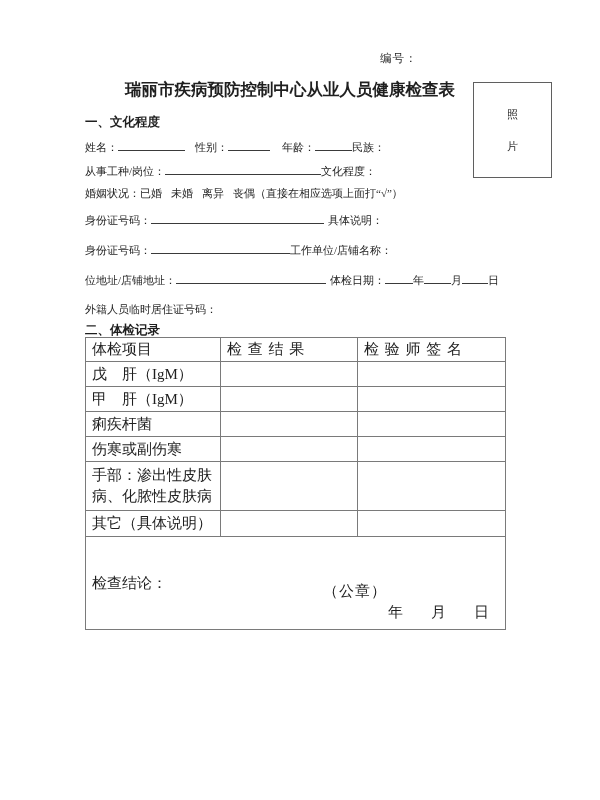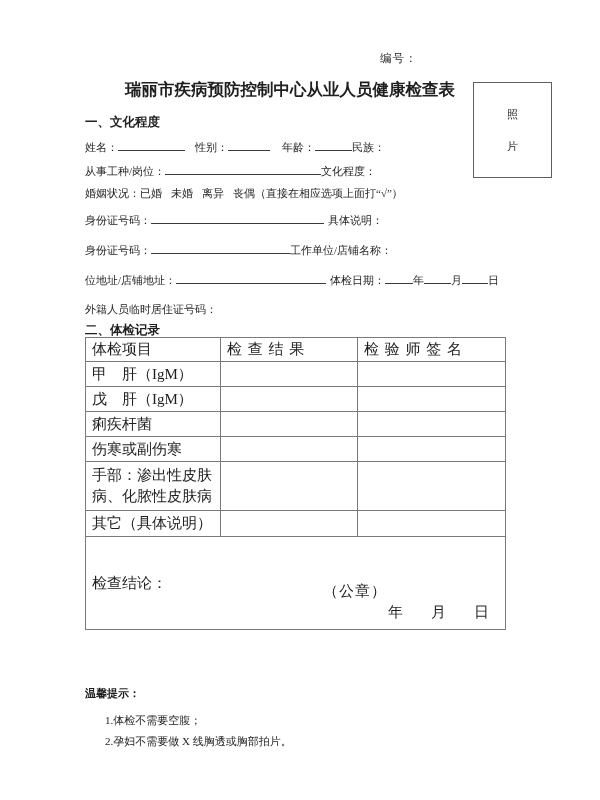--- a/index.html
+++ b/index.html
@@ -129,26 +129,26 @@
           <col style="width:137px">
           <col style="width:148px">
         </colgroup>
       <tbody>
           <tr class="hrow">
         <th>体检项目</th>
         <th class="center">检 查 结 果</th>
         <th class="center">检 验 师 签 名</th>
       </tr>
       <tr class="single">
-        <td>甲　肝（IgM）</td>
+        <td>戊　肝（IgM）</td>
         <td></td>
         <td></td>
       </tr>
       <tr class="single">
-        <td>戊　肝（IgM）</td>
+        <td>甲　肝（IgM）</td>
         <td></td>
         <td></td>
       </tr>
       <tr class="single">
         <td>痢疾杆菌</td>
         <td></td>
         <td></td>
       </tr>
       <tr class="single">
         <td>伤寒或副伤寒</td>
@@ -169,19 +169,14 @@
         <td class="conclusion" colspan="3">
           <span>检查结论：</span>
           <span class="seal">（公章）</span>
           <span class="concl-date"><span class="dchar">年</span><span class="dgap"></span><span class="dchar">月</span><span class="dgap"></span><span class="dchar">日</span></span>
         </td>
       </tr>
     </tbody>
       </table>
   </div>
 
-  <div class="tips">
-    <div class="tips-heading">温馨提示：</div>
-    <div class="tip-item tip1">1.体检不需要空腹；</div>
-    <div class="tip-item tip2">2.孕妇不需要做 X 线胸透或胸部拍片。</div>
-  </div>
 
 </div>
 
 </body></html>

